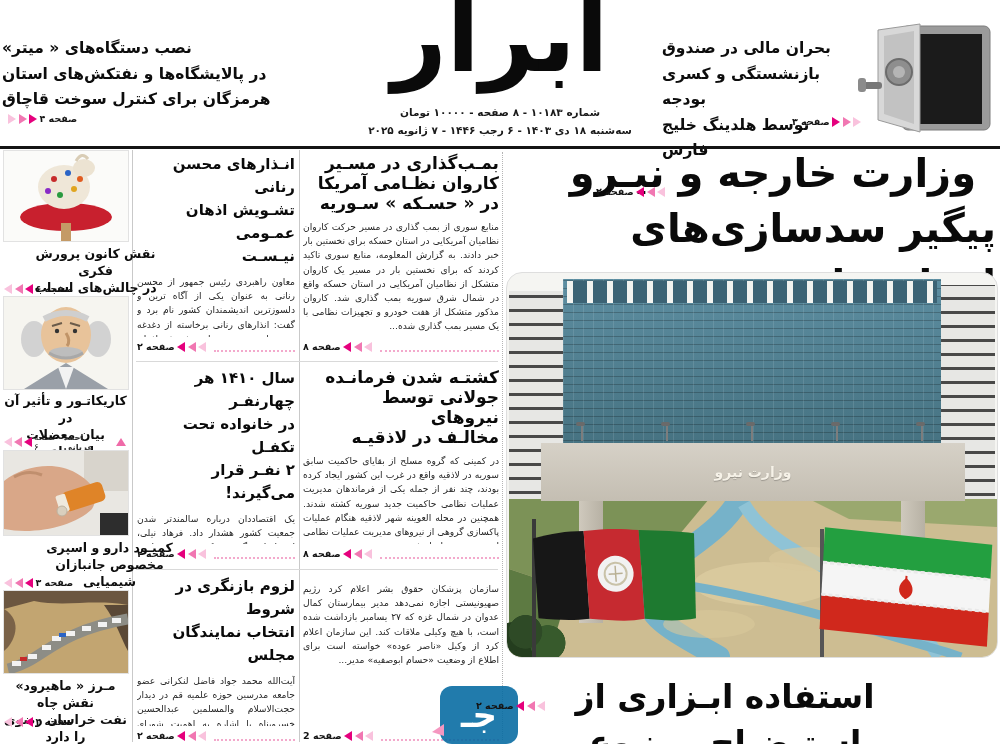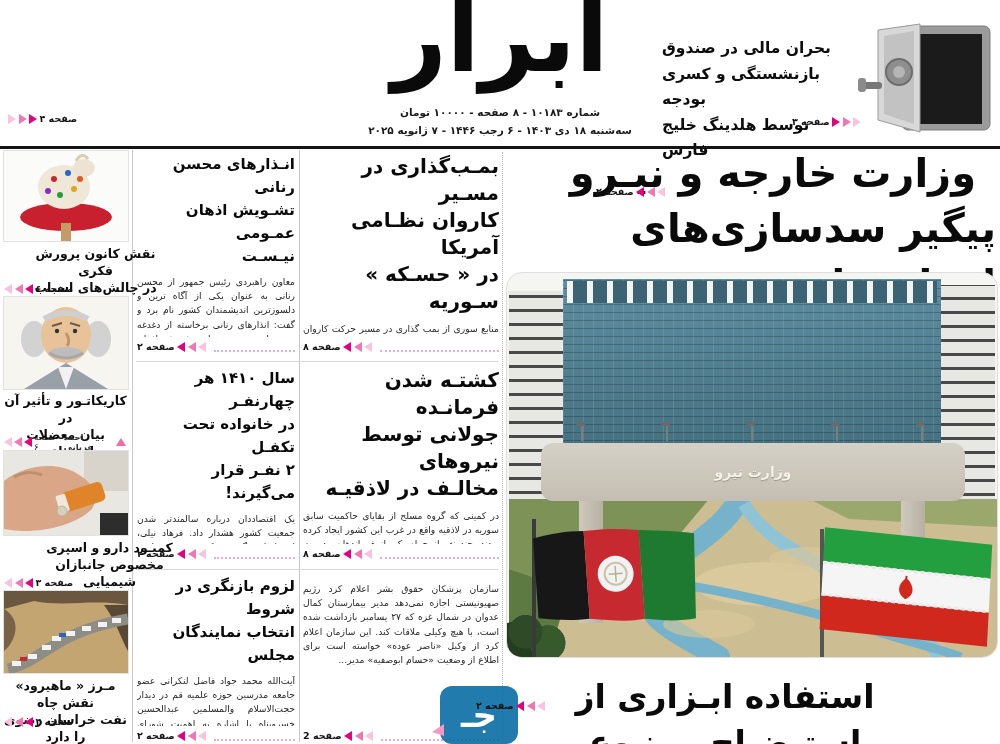--- a/index.html
+++ b/index.html
@@ -38,21 +38,21 @@
   .side-cap{left:1px;width:129px;text-align:center;font-weight:bold;font-size:12.5px;line-height:17px;white-space:pre-line;color:#0d0d0d;}
   .side-mark{left:4px;width:120px;}
   .byrow{left:4px;width:122px;display:flex;direction:ltr;align-items:center;gap:2px;font-size:8.5px;}
   .byrow .name{margin-left:auto;color:#333;font-weight:bold;}
   .uptri{width:0;height:0;border-left:5px solid transparent;border-right:5px solid transparent;border-bottom:8px solid #ef6aa8;}
 
   
   .art{display:flex;flex-direction:column;box-sizing:border-box;}
   .art .t{font-weight:bold;text-align:right;white-space:pre-line;color:#0a0a0a;}
   .colA .t{font-size:15px;line-height:23px;}
-  .colB .t{font-size:20px;line-height:27px;margin-left:14px;}
+  .colB .t{font-size:17px;line-height:20px;margin-left:14px;}
   .art .b{flex:1 1 auto;overflow:hidden;margin-top:7px;font-size:9.2px;line-height:14.2px;text-align:justify;color:#262626;}
   .art .endmark{margin-top:4px;}
 
   
   .lead1{left:485px;top:146px;width:491px;font-size:40px;font-weight:bold;line-height:54px;color:#0a0a0a;}
   .lead2{left:505px;top:200px;width:491px;text-align:right;font-size:40px;font-weight:bold;line-height:56px;color:#0a0a0a;}
   .leadmark{left:596px;top:186px;}
   .photo{left:506px;top:272px;width:490px;height:384px;border-radius:16px;overflow:hidden;background:#f5f5f2;border:1px solid #dedede;}
   .wing{background:
       repeating-linear-gradient(0deg, rgba(40,40,40,0) 0 11px, rgba(45,45,45,.85) 11px 14px),
@@ -107,20 +107,23 @@
       <rect x="58" y="14" width="66" height="90" fill="#1b1b1b"></rect>
       <polygon points="20,10 62,4 62,112 20,100" fill="#d8d8d8" stroke="#9a9a9a"></polygon>
       <polygon points="26,16 56,11 56,104 26,94" fill="#c2c2c2"></polygon>
       <circle cx="41" cy="52" r="13" fill="#8e8e8e" stroke="#6c6c6c" stroke-width="2"></circle>
       <circle cx="41" cy="52" r="6" fill="#b5b5b5"></circle>
       <rect x="2" y="62" width="22" height="7" rx="3" fill="#777"></rect>
       <rect x="0" y="58" width="8" height="14" rx="3" fill="#8b8b8b"></rect>
     </svg>
   </div>
 
+  <div class="abs teaser left">نصب دستگاه‌های « میتر»
+در پالایشگاه‌ها و نفتکش‌های استان
+هرمزگان برای کنترل سوخت قاچاق</div>
   <div class="abs endmark" style="left:8px;top:113px;">
     <span class="tri tr3"></span>
     <span class="tri tr2"></span>
     <span class="tri tr1"></span>
     <span class="lbl">صفحه ۴</span>
   </div>
 
   <div class="abs rule"></div>
 
   <div class="abs vline" style="left:132px;top:150px;height:592px;"></div>
@@ -345,21 +348,21 @@
       </svg>
     </div>
 
     <div class="abs lamprow" style="left:60px;top:152px;width:370px;height:18px;">
       <i class="lamp"></i>
       <i class="lamp"></i>
       <i class="lamp"></i>
       <i class="lamp"></i>
       <i class="lamp"></i>
     </div>
-    <div class="abs beam" style="left:34px;top:170px;width:424px;height:58px;border-radius:12px;">
+    <div class="abs beam" style="left:34px;top:170px;width:424px;height:58px;">
       <span class="sign">وزارت نیرو</span>
     </div>
     <div class="abs pillar" style="left:72px;top:228px;width:24px;height:122px;"></div>
     <div class="abs pillar" style="left:394px;top:228px;width:24px;height:122px;"></div>
     <div class="abs trees" style="left:0;top:328px;width:74px;height:56px;"></div>
 
     <div class="abs" style="left:16px;top:246px;width:182px;height:138px;">
       <svg width="182" height="138" viewBox="0 0 182 138">
         <rect x="9" y="0" width="4" height="138" fill="#3a3a3a"></rect>
         <g transform="rotate(-4 90 60)">

